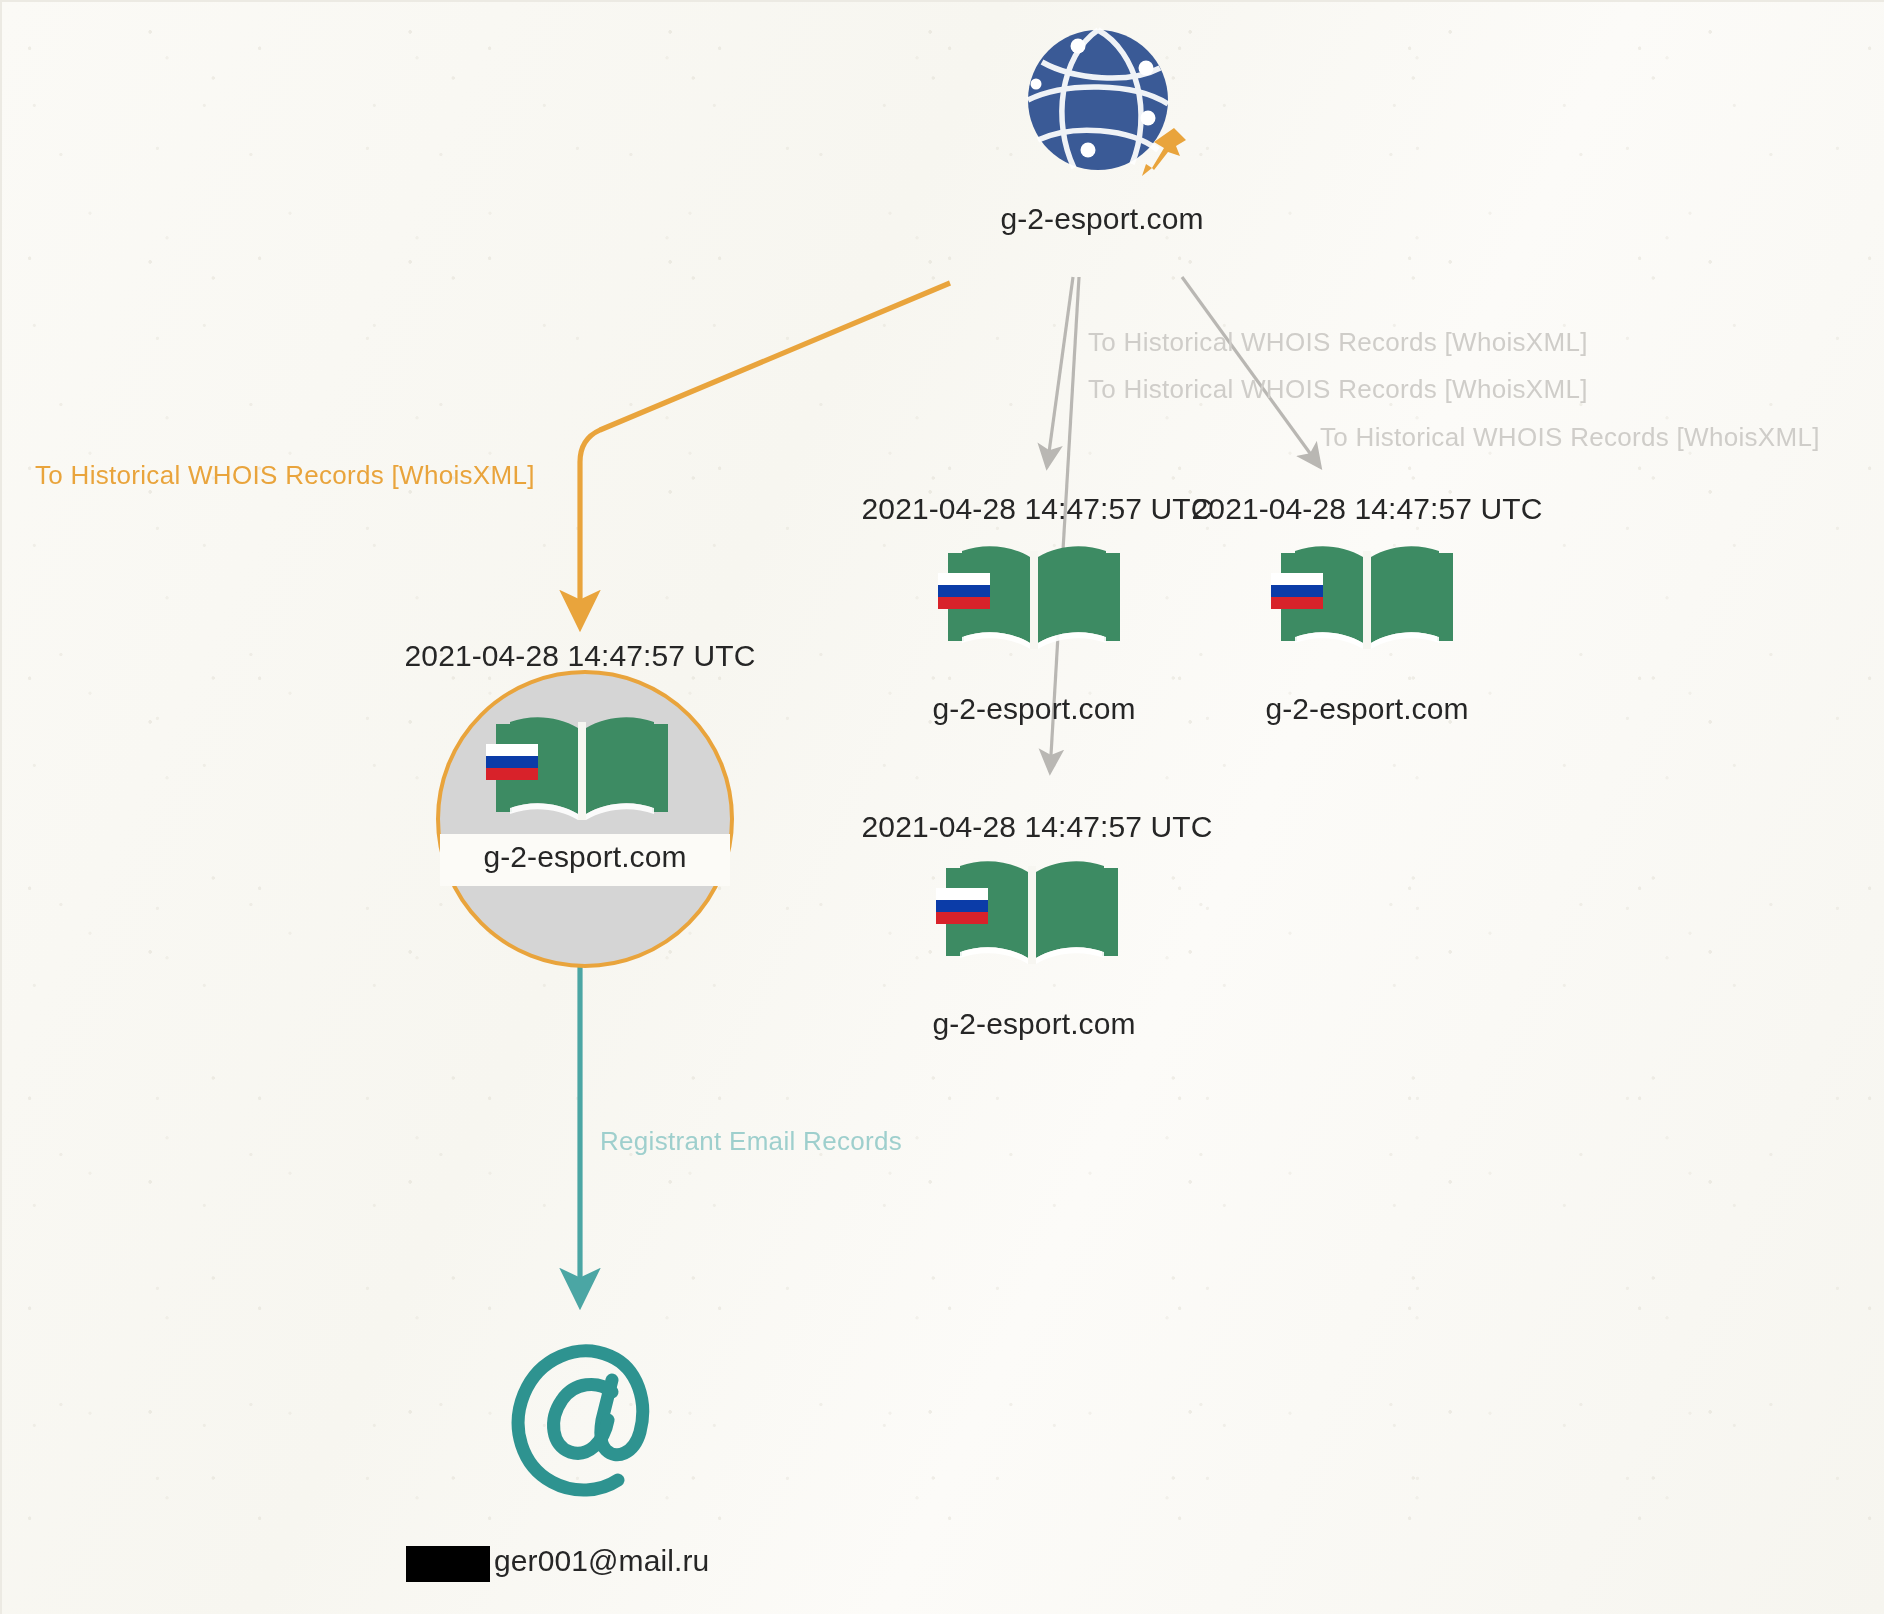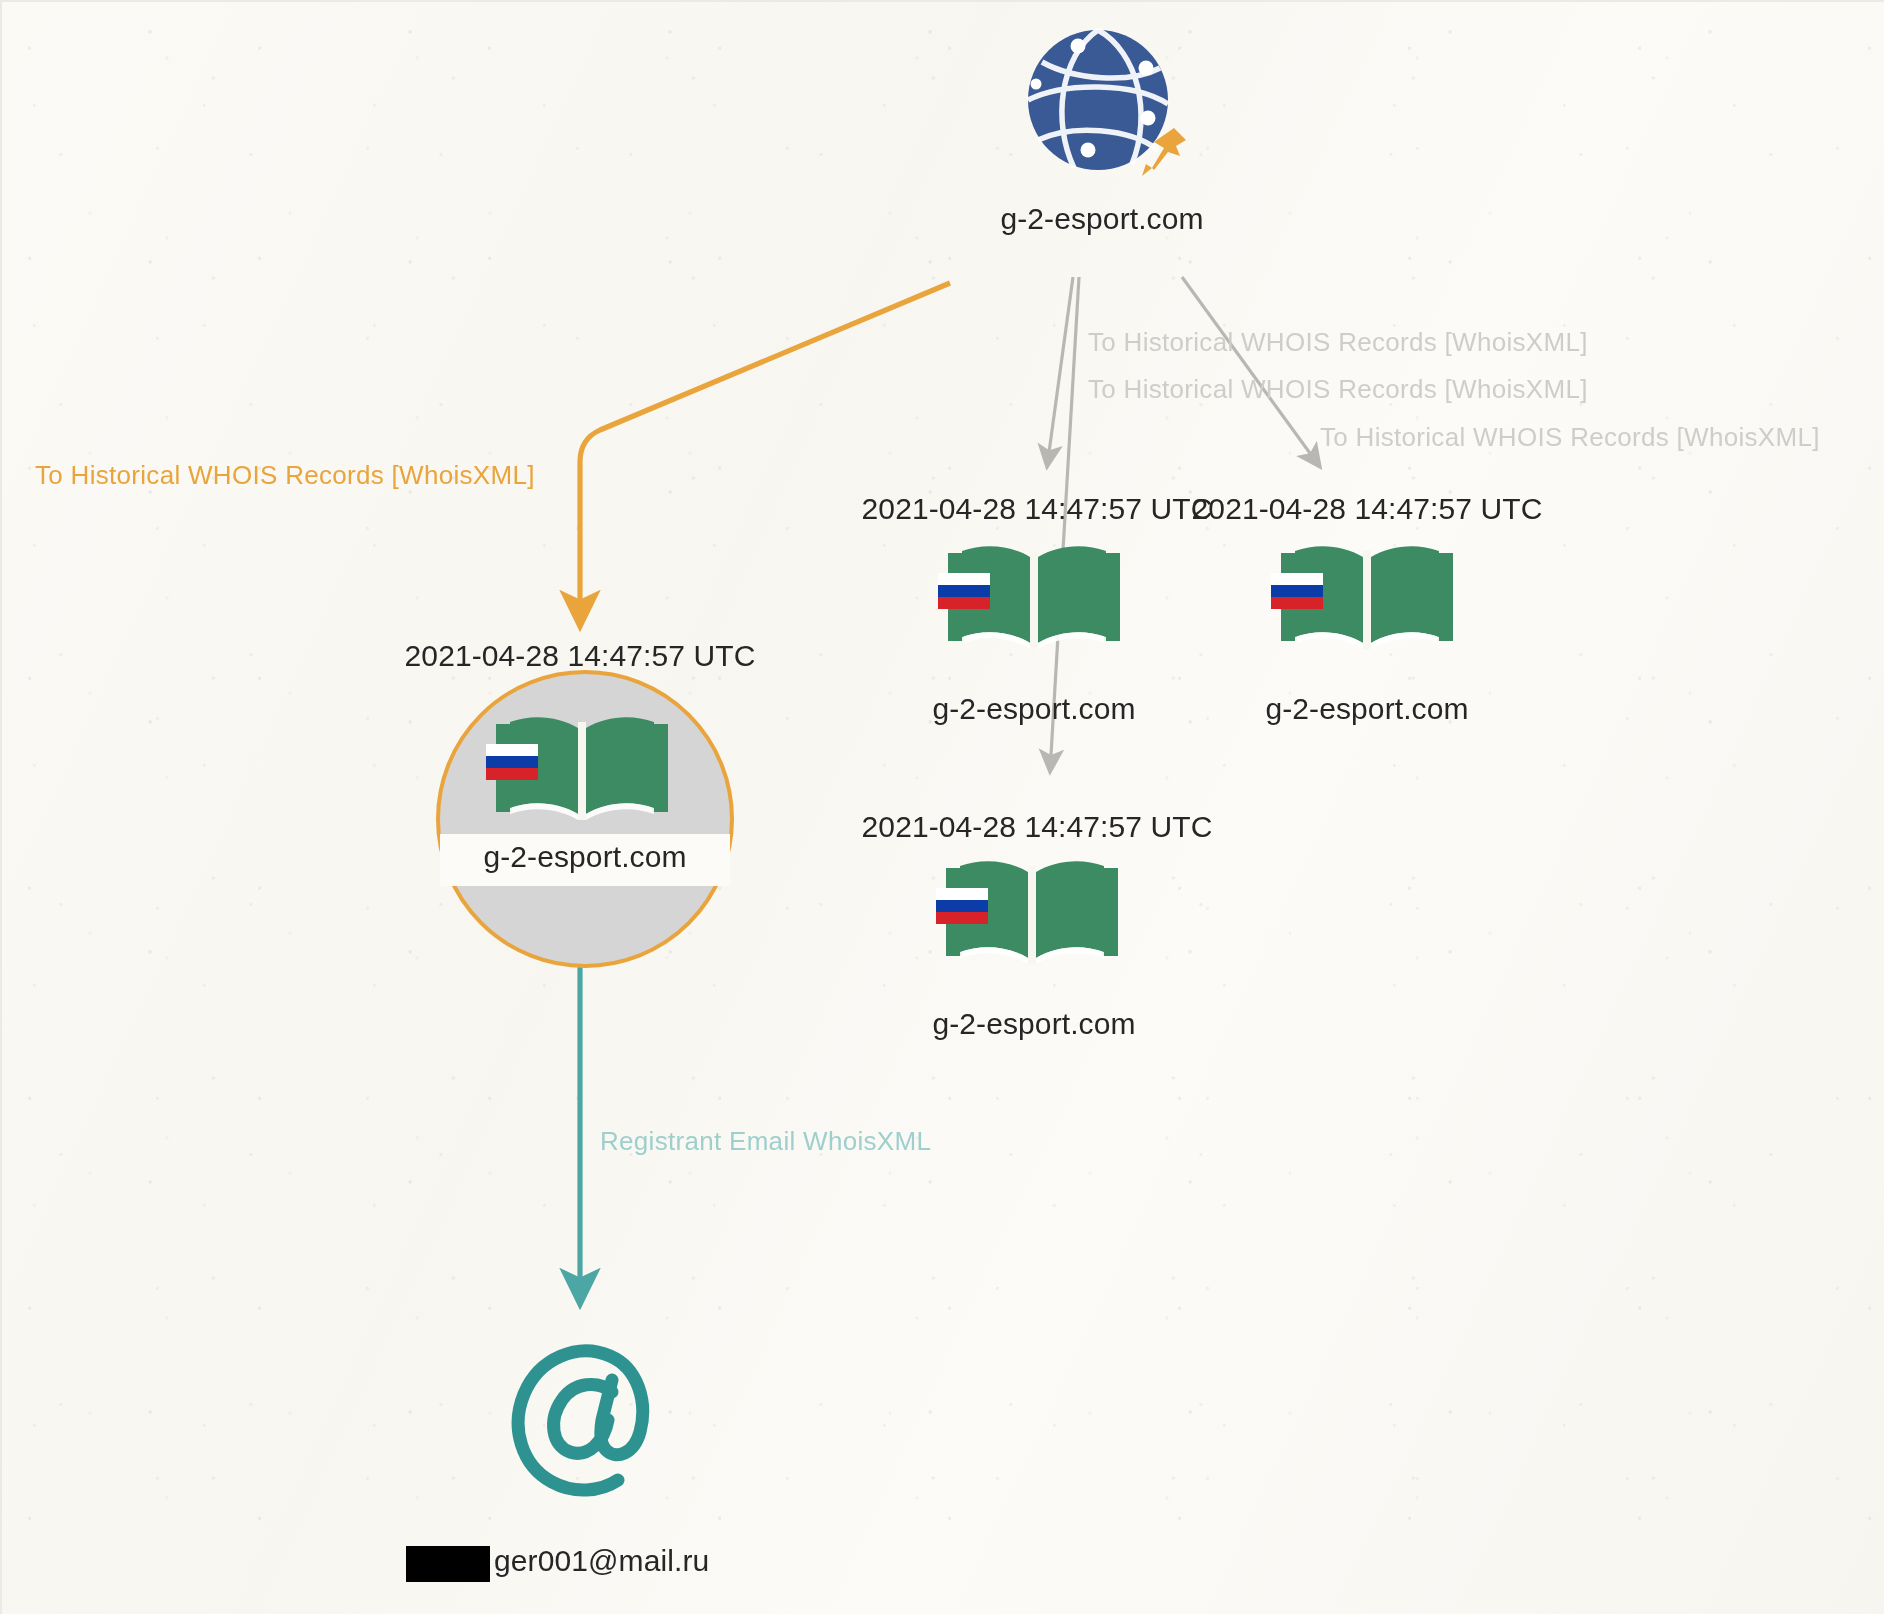--- a/index.html
+++ b/index.html
@@ -137,21 +137,21 @@
   <div class="node-caption" style="left:970px; top:200px; width:260px; text-align:center;">g-2-esport.com</div>
 
   <div class="edge-label gray" style="left:1086px; top:325px;">To Historical WHOIS Records [WhoisXML]</div>
 
   <div class="edge-label gray" style="left:1086px; top:372px;">To Historical WHOIS Records [WhoisXML]</div>
 
   <div class="edge-label gray" style="left:1318px; top:420px;">To Historical WHOIS Records [WhoisXML]</div>
 
   <div class="edge-label orange" style="left:33px; top:458px;">To Historical WHOIS Records [WhoisXML]</div>
 
-  <div class="edge-label teal" style="left:598px; top:1124px;">Registrant Email WhoisXML</div>
+  <div class="edge-label teal" style="left:598px; top:1124px;">Registrant Email Records</div>
 
   <div class="node-caption" style="left:388px; top:637px; width:380px; text-align:center;">2021-04-28 14:47:57 UTC</div>
 
   <div class="hl-circle" style="left:434px; top:668px; width:298px; height:298px;"></div>
   <div class="hl-labelband" style="left:438px; top:832px; width:290px; height:52px;"></div>
 
   <div class="node" style="left:480px; top:706px; width:200px; height:120px;">
     <svg width="200" height="120" viewBox="0 0 200 120">
       <path d="M14,16 L30,16 L30,104 L14,104 Z" fill="#3d8b63"></path>
       <path d="M170,16 L186,16 L186,104 L170,104 Z" fill="#3d8b63"></path>

